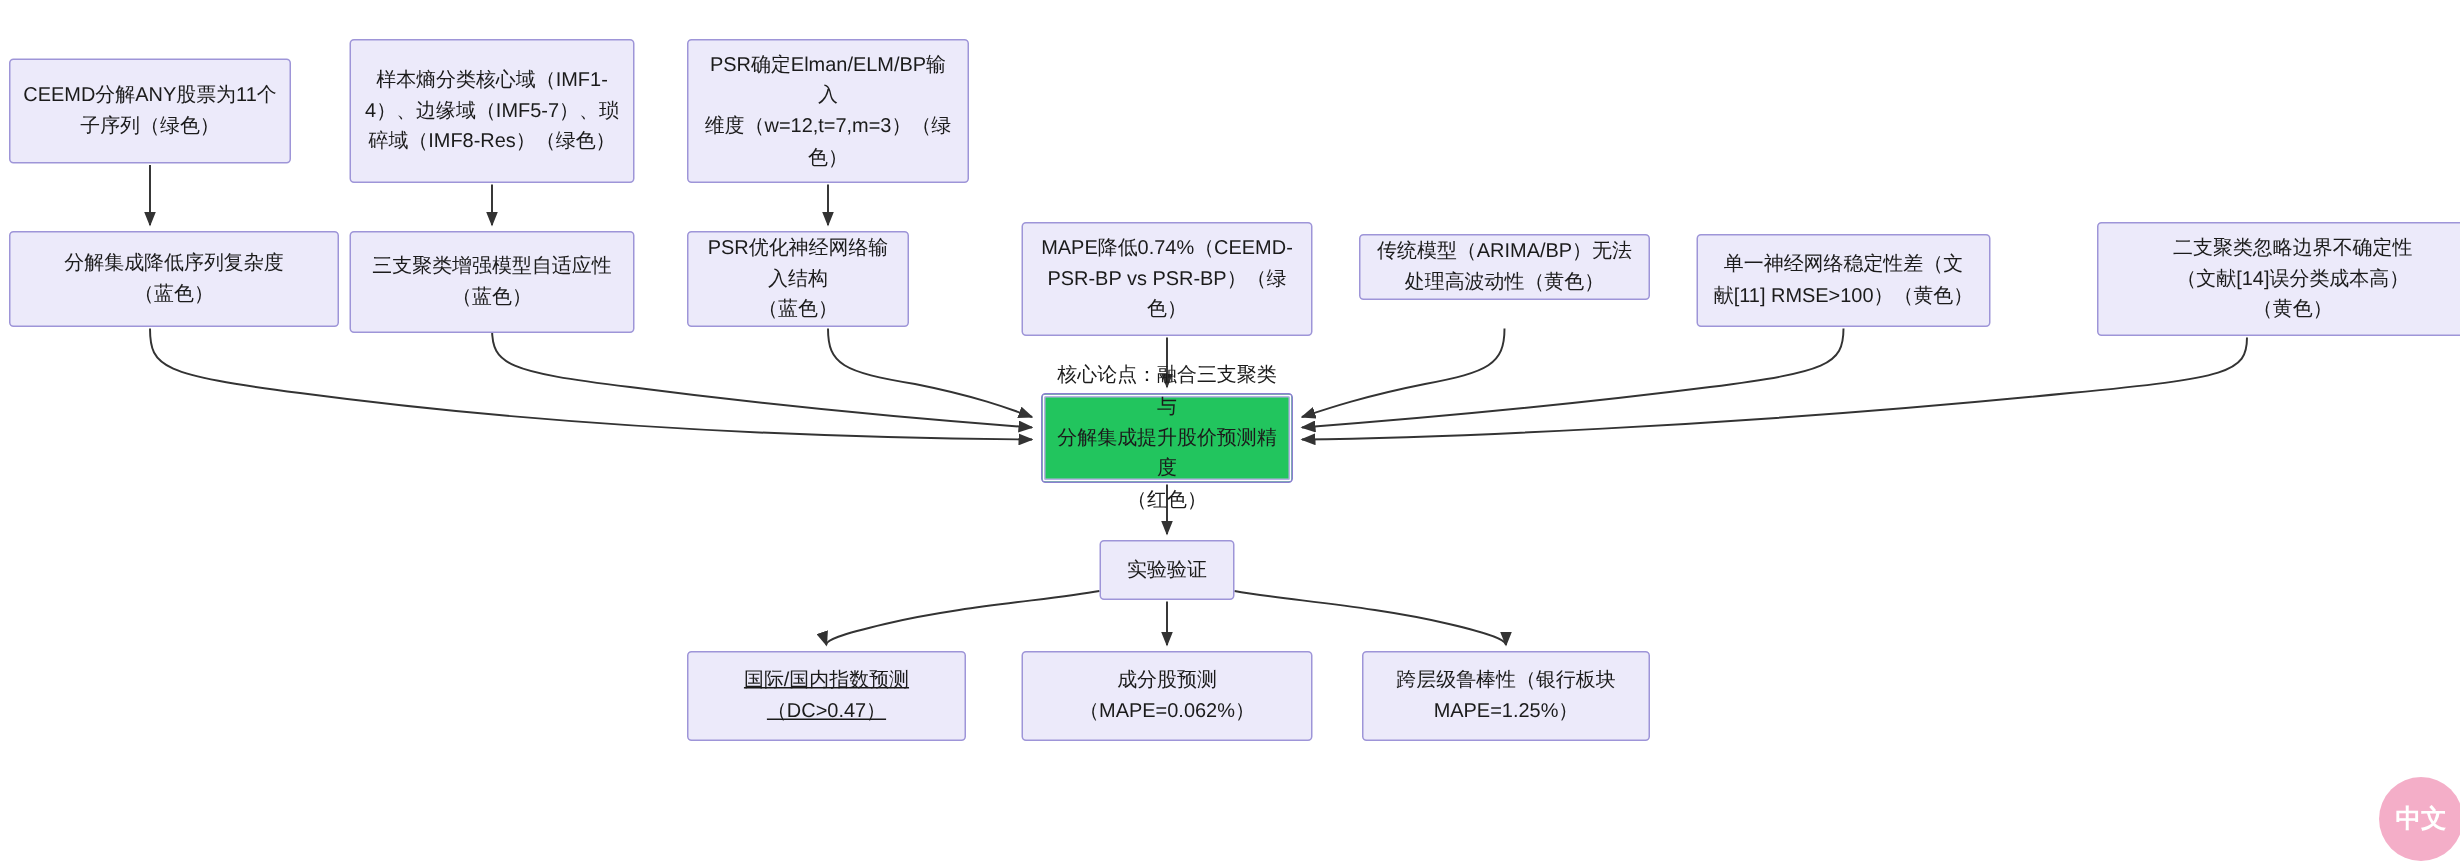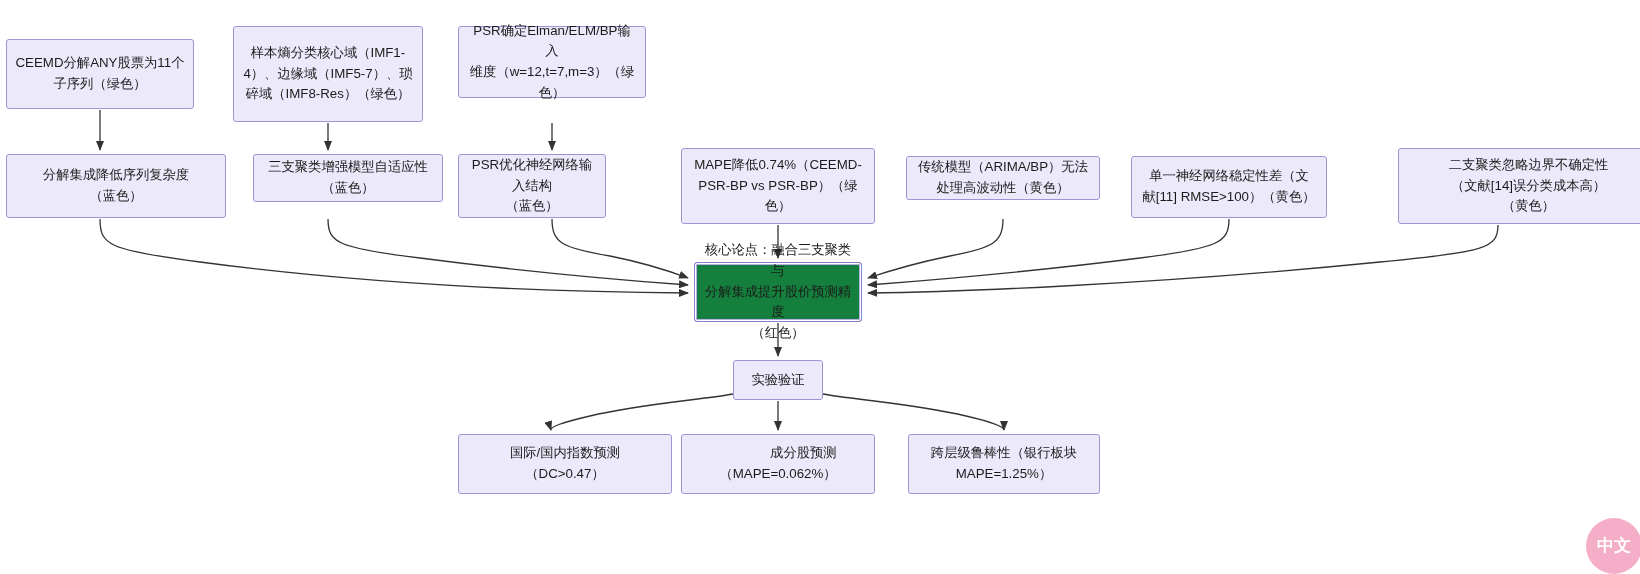--- a/index.html
+++ b/index.html
@@ -24,21 +24,21 @@
     text-align:center;
     display:flex;
     align-items:center;
     justify-content:center;
     padding:4px 8px;
     white-space:pre-line;
   }
   .node.core{
     border:1px solid #8B80D0;
     box-shadow:inset 0 0 0 1px #ffffff, inset 0 0 0 2px #b9b1e4;
-    background:#15803d;
+    background:#22c55e;
   }
   .watermark{
     position:absolute;
     border-radius:50%;
     background:#F4A8C4;
     color:#ffffff;
     display:flex;
     align-items:center;
     justify-content:center;
     font-size:17px;
@@ -85,28 +85,28 @@
     </g>
   </svg>
 
   <div class="node" style="left:6px;top:39px;width:188px;height:70px;text-align:center;">CEEMD分解ANY股票为11个
 子序列（绿色）</div>
 
   <div class="node" style="left:233px;top:26px;width:190px;height:96px;">样本熵分类核心域（IMF1-
 4）、边缘域（IMF5-7）、琐
 碎域（IMF8-Res）（绿色）</div>
 
-  <div class="node" style="left:458px;top:26px;width:188px;height:72px;">PSR确定Elman/ELM/BP输入
+  <div class="node" style="left:458px;top:26px;width:188px;height:96px;">PSR确定Elman/ELM/BP输入
 维度（w=12,t=7,m=3）（绿
 色）</div>
 
   <div class="node" style="left:6px;top:154px;width:220px;height:64px;">分解集成降低序列复杂度
 （蓝色）</div>
 
-  <div class="node" style="left:233px;top:154px;width:190px;height:48px;margin-left:20px;">三支聚类增强模型自适应性
+  <div class="node" style="left:233px;top:154px;width:190px;height:68px;">三支聚类增强模型自适应性
 （蓝色）</div>
 
   <div class="node" style="left:458px;top:154px;width:148px;height:64px;">PSR优化神经网络输入结构
 （蓝色）</div>
 
   <div class="node" style="left:681px;top:148px;width:194px;height:76px;">MAPE降低0.74%（CEEMD-
 PSR-BP vs PSR-BP）（绿
 色）</div>
 
   <div class="node" style="left:906px;top:156px;width:194px;height:44px;">传统模型（ARIMA/BP）无法
@@ -118,24 +118,24 @@
   <div class="node" style="left:1398px;top:148px;width:261px;height:76px;">二支聚类忽略边界不确定性
 （文献[14]误分类成本高）
 （黄色）</div>
 
   <div class="node core" style="left:694px;top:262px;width:168px;height:60px;">核心论点：融合三支聚类与
 分解集成提升股价预测精度
 （红色）</div>
 
   <div class="node" style="left:733px;top:360px;width:90px;height:40px;">实验验证</div>
 
-  <div class="node" style="left:458px;top:434px;width:214px;height:60px;">国际/国内指数预测
+  <div class="node" style="left:458px;top:434px;width:186px;height:60px;text-decoration:underline;">国际/国内指数预测
 （DC&gt;0.47）</div>
 
-  <div class="node" style="left:681px;top:434px;width:194px;height:60px;text-align:right;">成分股预测
+  <div class="node" style="left:681px;top:434px;width:194px;height:60px;">成分股预测
 （MAPE=0.062%）</div>
 
   <div class="node" style="left:908px;top:434px;width:192px;height:60px;">跨层级鲁棒性（银行板块
 MAPE=1.25%）</div>
 
   <div class="watermark" style="left:1586px;top:518px;width:56px;height:56px;">中文</div>
 
 </div>
 
 </body></html>

